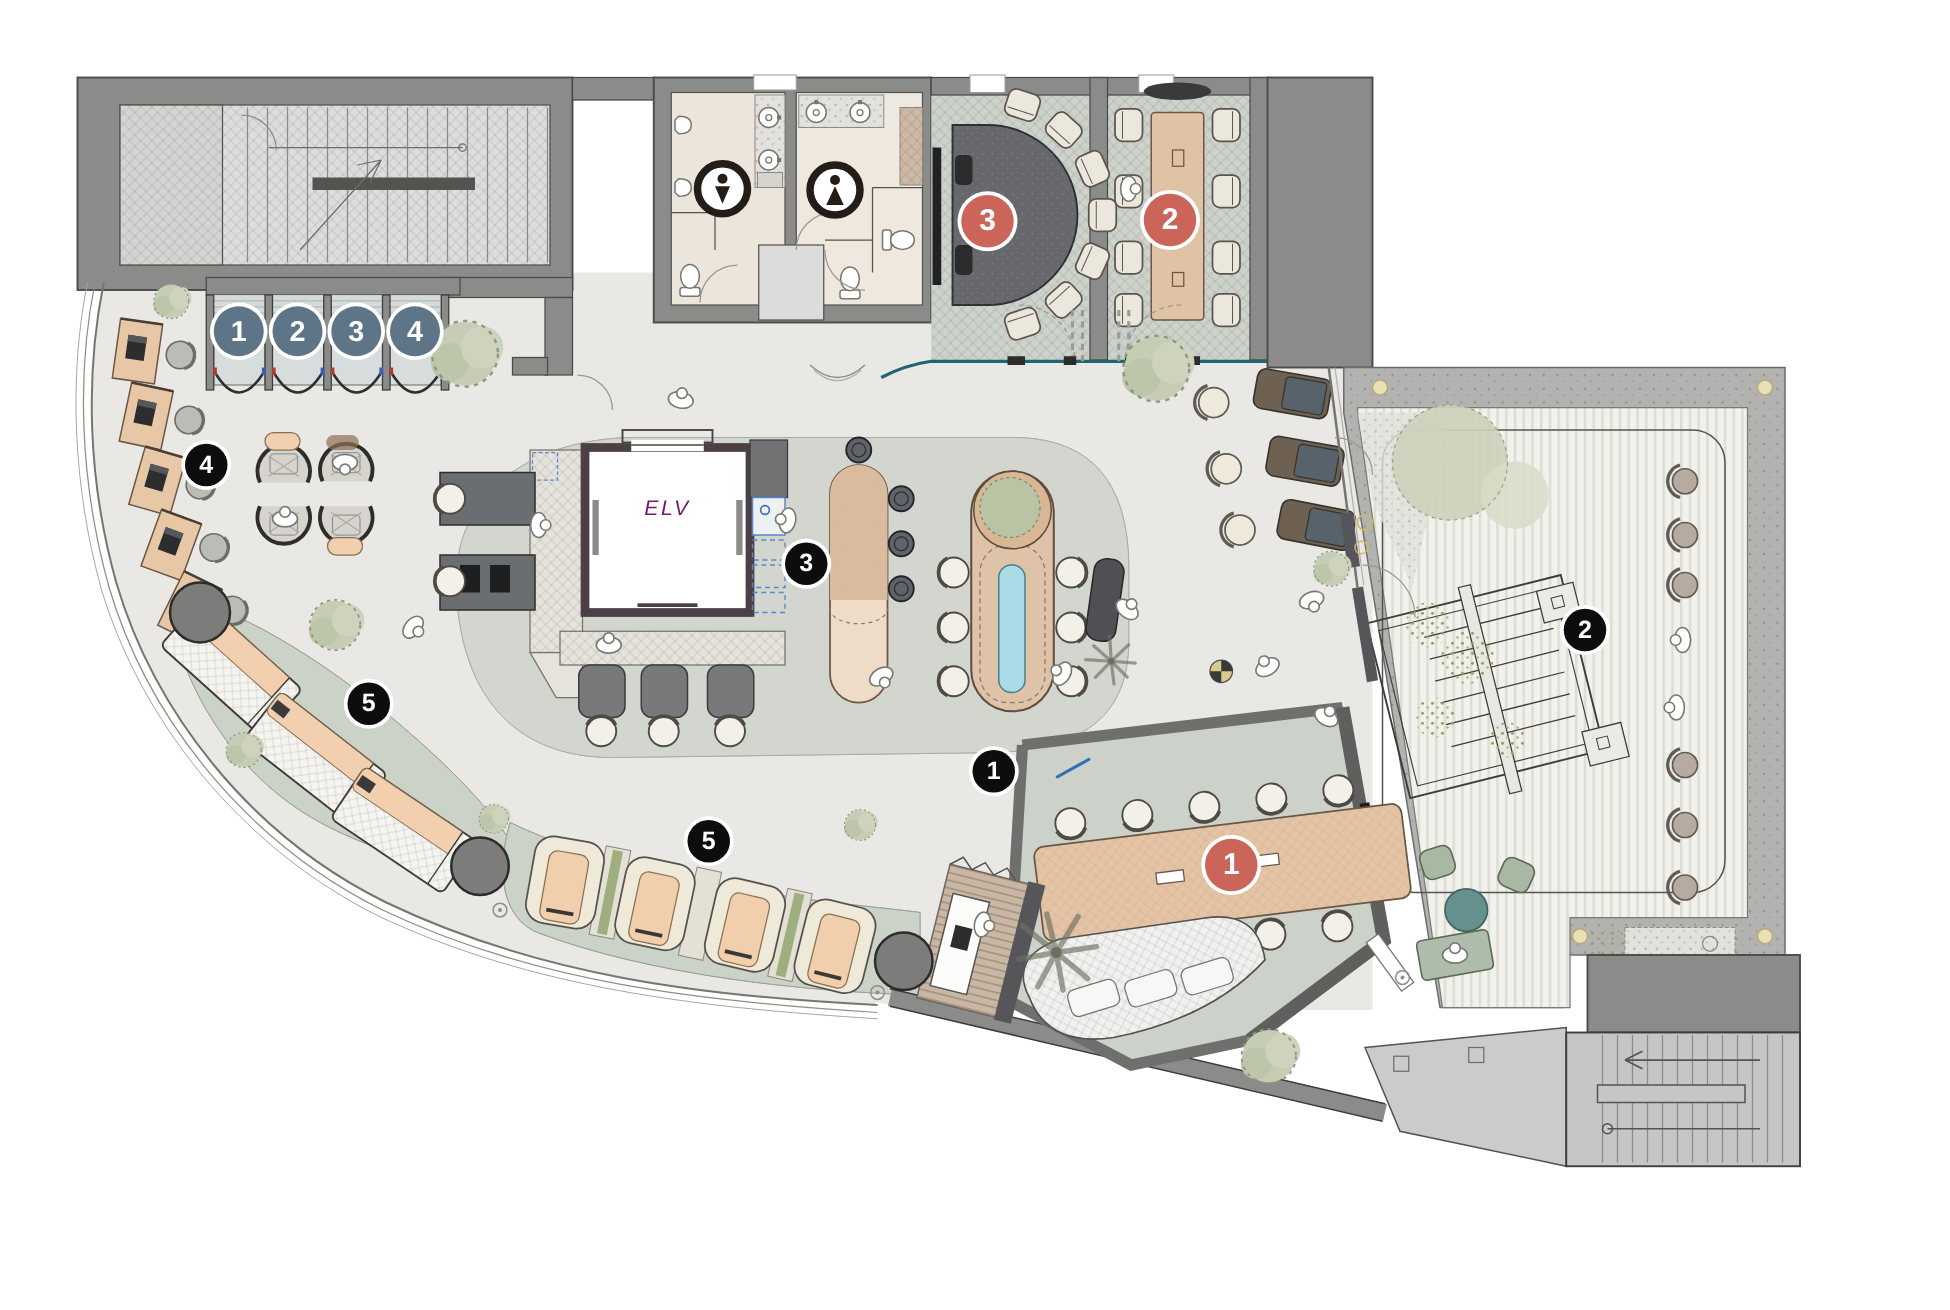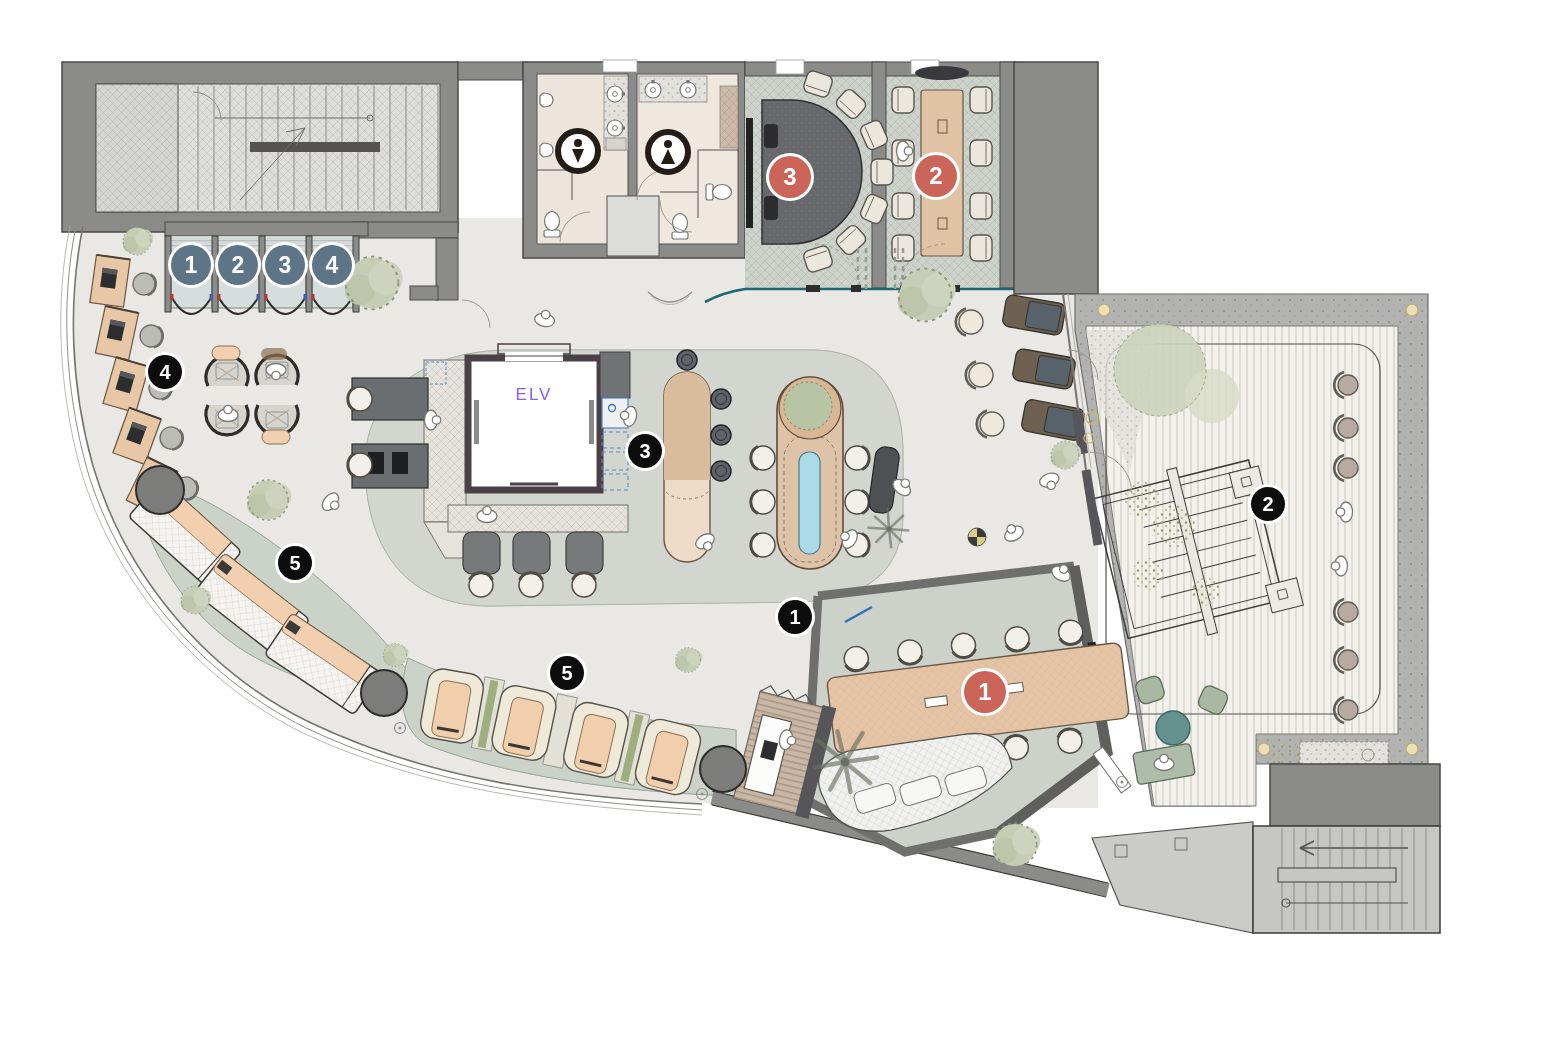--- a/index.html
+++ b/index.html
@@ -6,22 +6,22 @@
   .plan{position:relative;width:1560px;height:1048px;background:#fff;overflow:hidden;
         font-family:"Liberation Sans", sans-serif;}
   .plan svg{position:absolute;left:0;top:0;}
   #overlay{position:absolute;left:0;top:0;width:100%;height:100%;pointer-events:none;}
   .marker{position:absolute;border-radius:50%;display:flex;align-items:center;justify-content:center;
           font-weight:bold;transform:translate(-50%,-50%);box-shadow:0 0 0 3px #ffffff;
           line-height:1;letter-spacing:0;}
   .rricon{position:absolute;width:46px;height:46px;border-radius:50%;background:#ffffff;
           border:6px solid #241c17;box-sizing:border-box;transform:translate(-50%,-50%);
           display:flex;align-items:center;justify-content:center;}
-  .elv-label{position:absolute;left:534px;top:395px;transform:translate(-50%,-50%);
-             font-size:17px;letter-spacing:2px;color:#8b5cf6;font-weight:normal;}
+  .elv-label{position:absolute;left:534px;top:407px;transform:translate(-50%,-50%);
+             font-size:17px;letter-spacing:2px;color:#701a75;font-weight:normal;font-style:italic;}
 </style>
 </head>
 <body>
 
 <div class="plan">
 <svg width="1560" height="1048" viewBox="0 0 1560 1048">
 <defs>
   <pattern id="xh" width="9" height="9" patternUnits="userSpaceOnUse">
     <path d="M0,9 L9,0 M-2,2 L2,-2 M7,11 L11,7" stroke="#000000" stroke-opacity="0.08" stroke-width="1" fill="none"></path>
     <path d="M0,0 L9,9 M-2,7 L2,11 M7,-2 L11,2" stroke="#000000" stroke-opacity="0.08" stroke-width="1" fill="none"></path>

